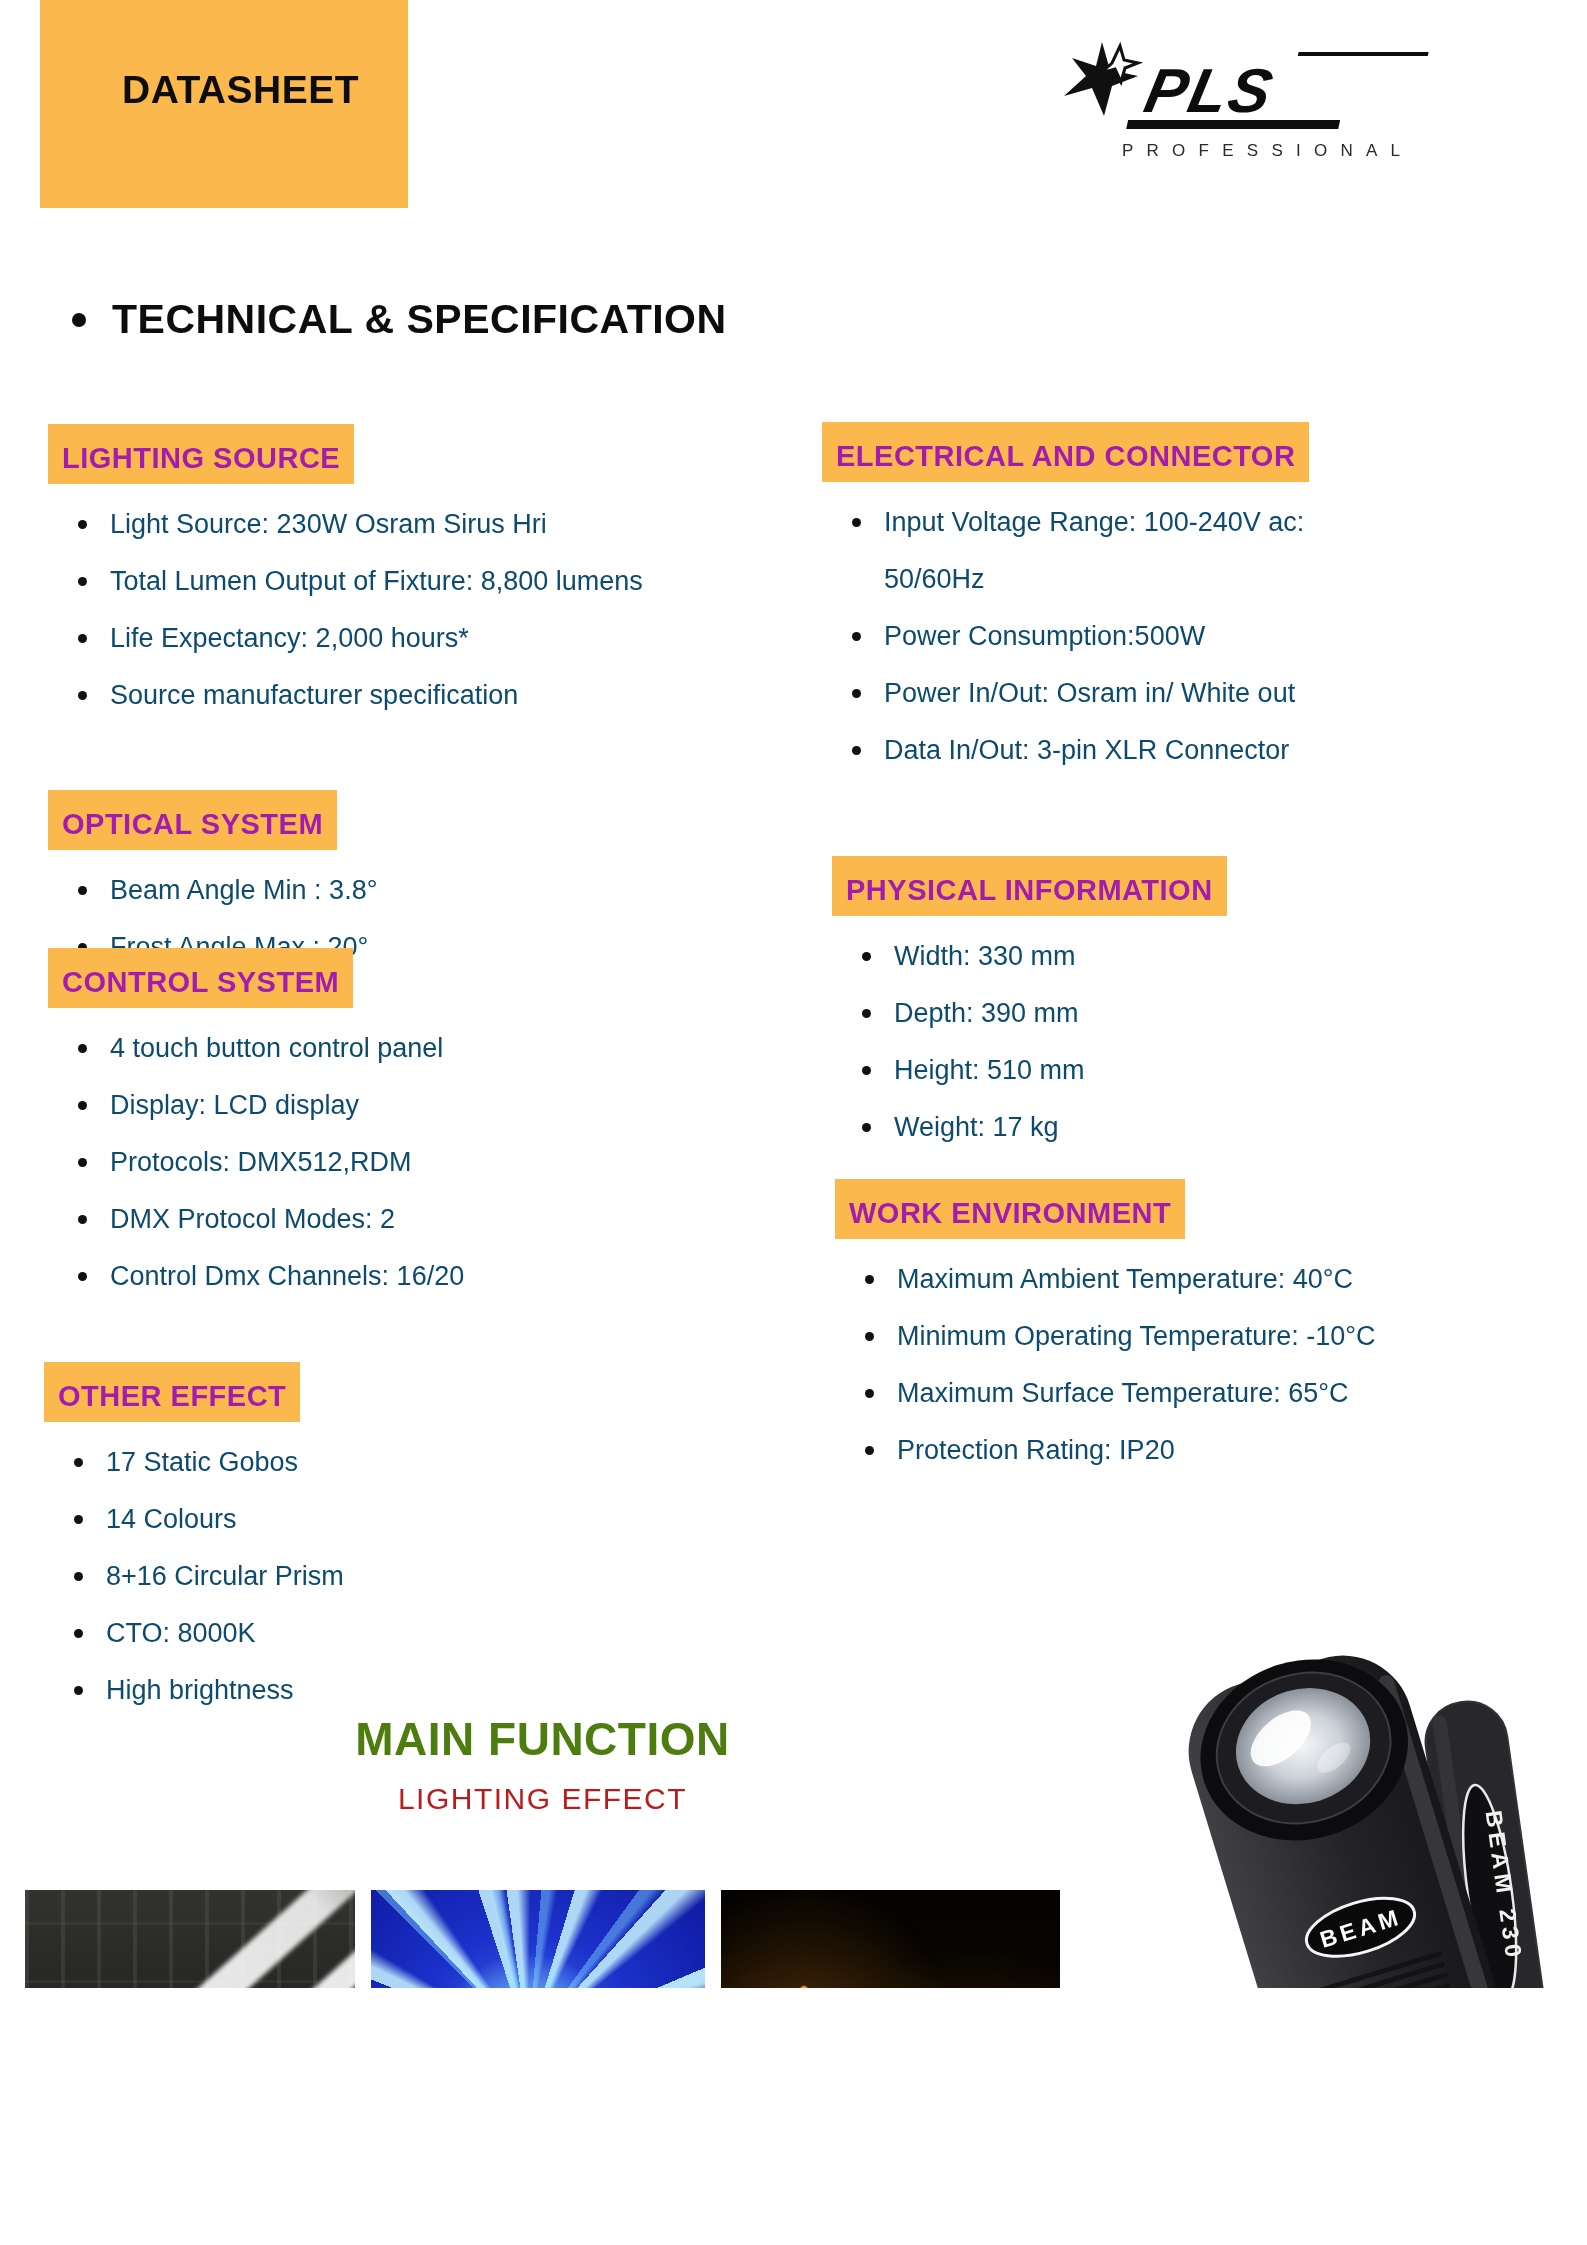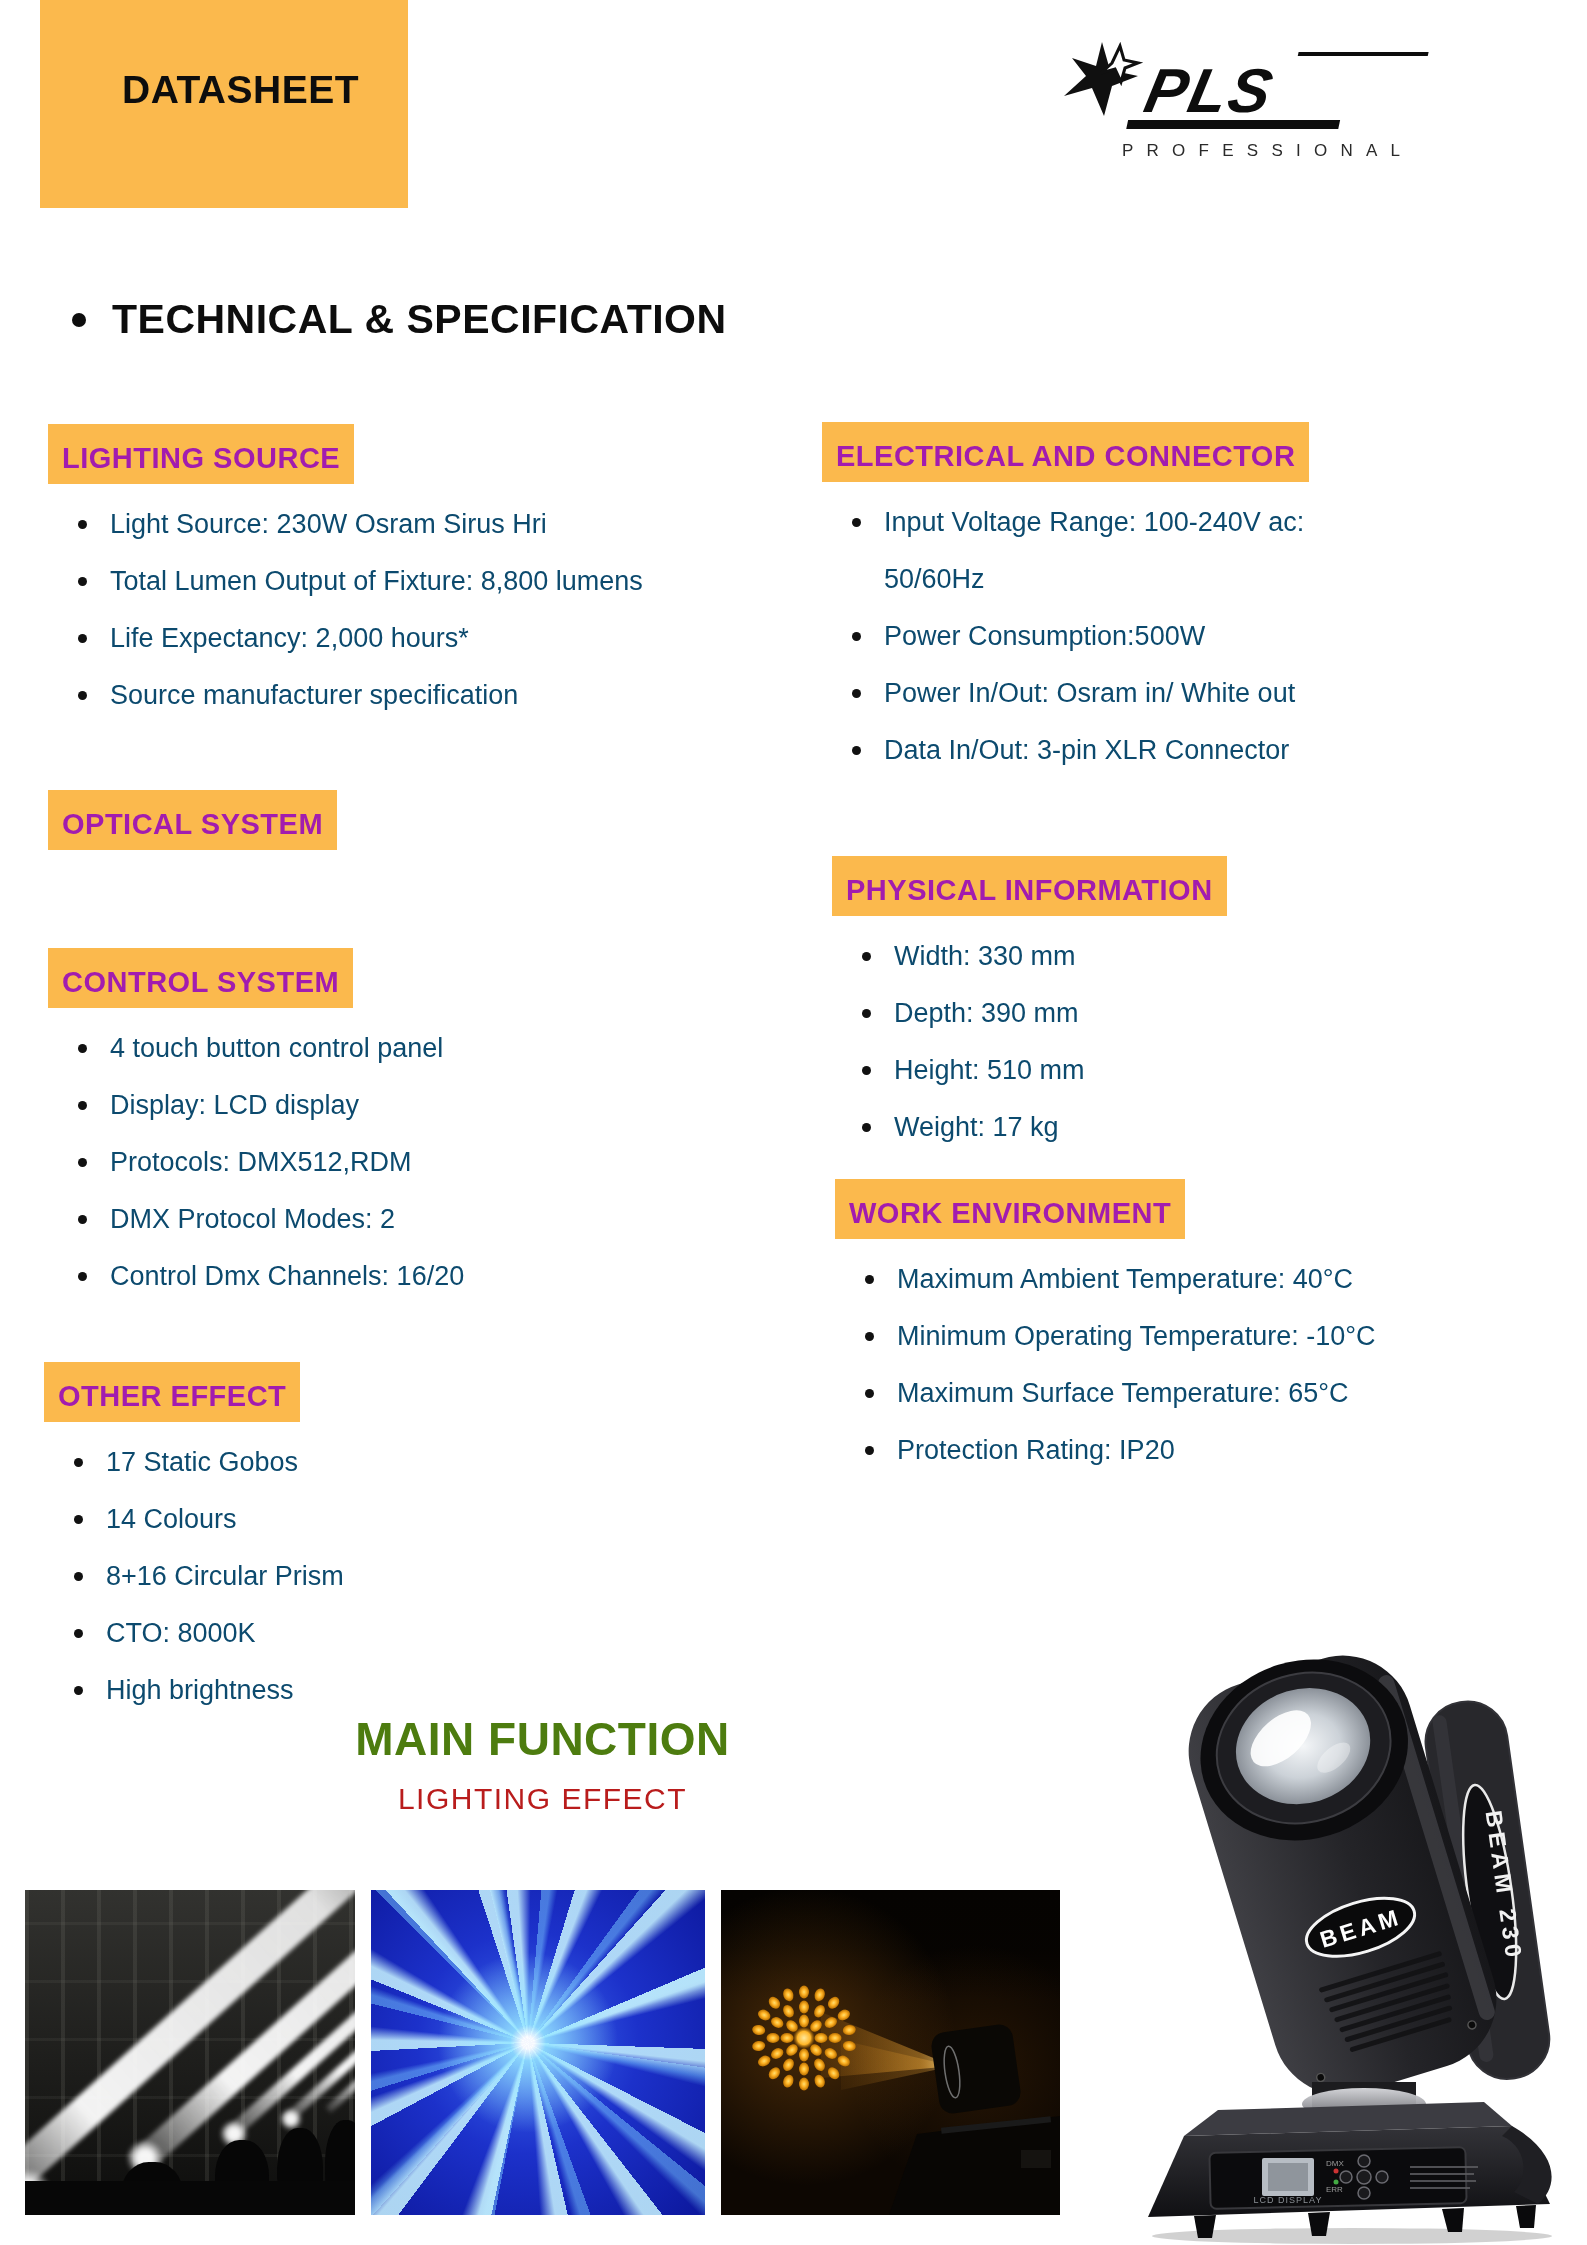--- a/index.html
+++ b/index.html
@@ -1,16 +1,16 @@
 <!DOCTYPE html>
 <html style="--accent: #FBB94D;"><head>
 <meta charset="utf-8">
 <style>
   html,body{margin:0;padding:0;background:#ffffff;}
-  .page{position:relative;width:1587px;height:2245px;background:#fff;overflow:hidden;
+  .page{position:relative;width:1587px;height:1988px;background:#fff;overflow:hidden;
         font-family:"Liberation Sans","DejaVu Sans",sans-serif;color:#1b1b1b;}
 
   
   .datasheet-box{position:absolute;left:40px;top:0;width:368px;height:208px;background:var(--accent,#FBB94D);}
   .datasheet-box .ds-text{position:absolute;left:82px;top:68px;font-size:39px;font-weight:800;letter-spacing:.5px;color:#0d0d0d;}
   .logo{position:absolute;left:1050px;top:36px;width:380px;height:130px;}
 
   
   .tech-heading{position:absolute;left:72px;top:296px;display:flex;align-items:center;gap:26px;}
   .tech-heading .dot{width:14px;height:14px;border-radius:50%;background:#0d0d0d;flex:none;}
@@ -90,20 +90,24 @@
     <span class="badge">LIGHTING SOURCE</span>
     <ul>
         <li>Light Source: 230W Osram Sirus Hri</li>
         <li>Total Lumen Output of Fixture: 8,800 lumens</li>
         <li>Life Expectancy: 2,000 hours*</li>
         <li>Source manufacturer specification</li>
       </ul>
   </div>
   <div class="section" style="left:48px;top:790px;">
     <span class="badge">OPTICAL SYSTEM</span>
+    <ul>
+        <li>Beam Angle Min : 3.8°</li>
+        <li>Frost Angle Max : 20°</li>
+      </ul>
   </div>
   <div class="section" style="left:48px;top:948px;">
     <span class="badge">CONTROL SYSTEM</span>
     <ul>
         <li>4 touch button control panel</li>
         <li>Display: LCD display</li>
         <li>Protocols: DMX512,RDM</li>
         <li>DMX Protocol Modes: 2</li>
         <li>Control Dmx Channels: 16/20</li>
       </ul>

